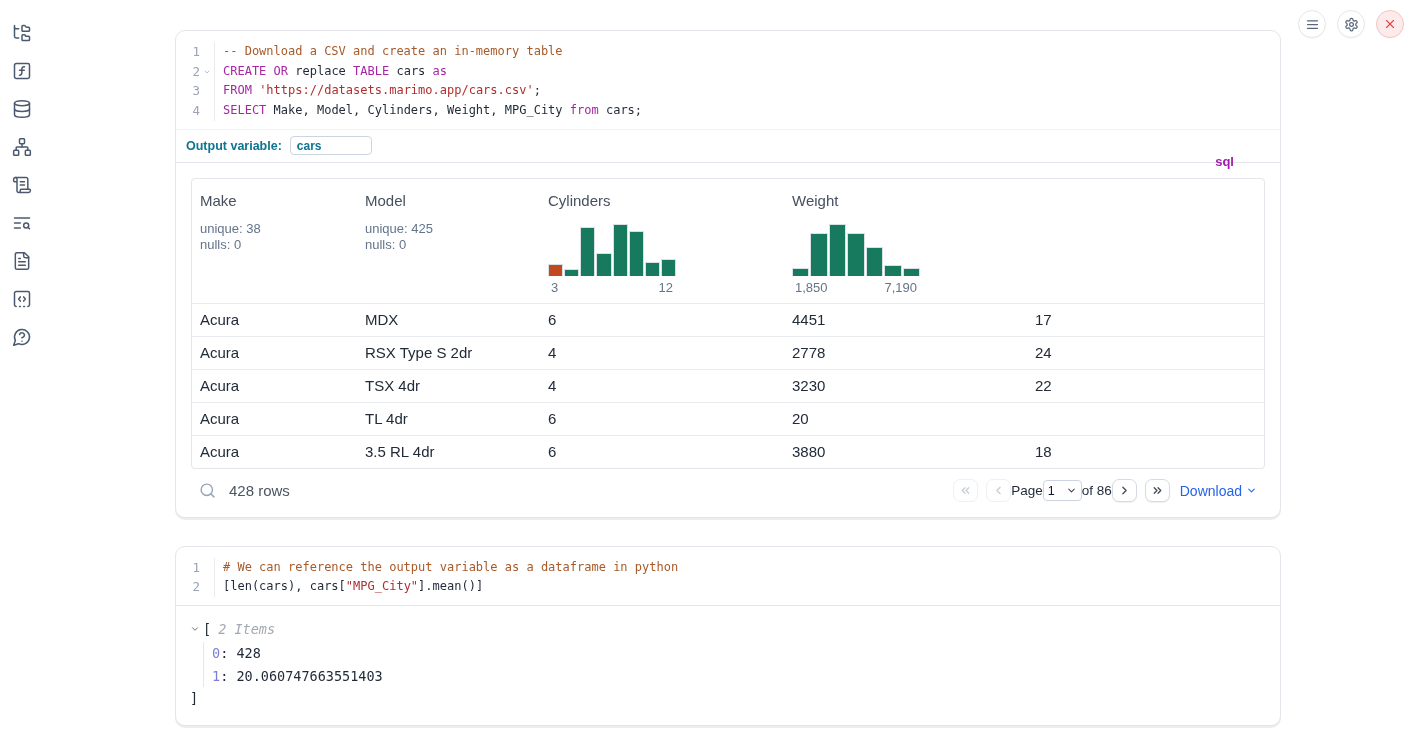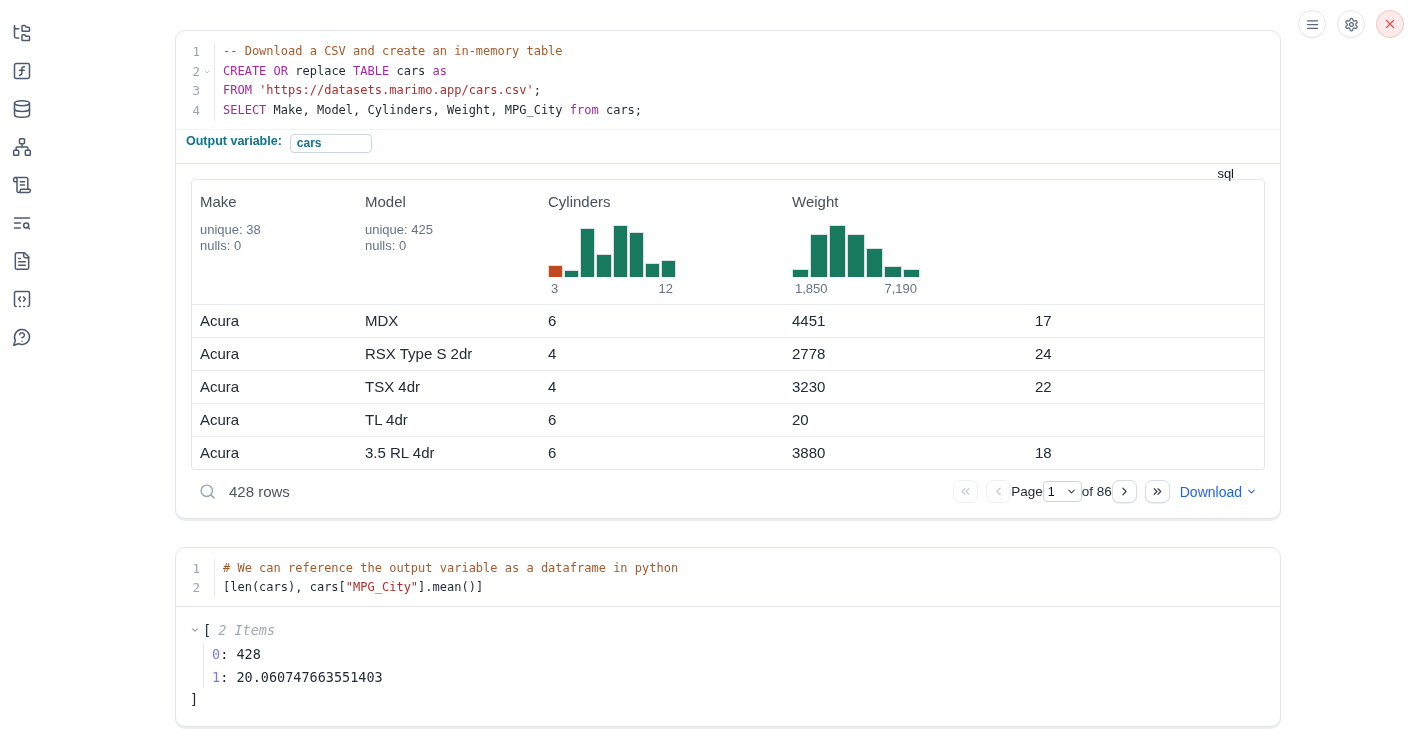--- a/index.html
+++ b/index.html
@@ -34,27 +34,27 @@
         font-size:12.5px; color:#9aa3b8; }
   .fold { width:14px; display:flex; align-items:center; justify-content:center; color:#a9b1bd; }
   .code-text { padding-left:8px; font-family:"DejaVu Sans Mono",monospace; font-size:12px;
                white-space:pre; color:#1f2937; }
   .tok-comment { color:#a85a2a; }
   .tok-kw { color:#a626a4; }
   .tok-str { color:#b02e2e; }
   .tok-plain { color:#1f2937; }
 
   
-  .outvar-bar { display:flex; align-items:flex-start; height:35px; padding:4px 10px;
+  .outvar-bar { display:flex; align-items:center; height:23px; padding:16px 10px;
                 border-top:1px solid #f1f2f4; border-bottom:1px solid #e3e6ea; }
   .outvar-label { font-size:12.5px; font-weight:bold; color:#0e7490; margin-right:8px; }
   .outvar-input { width:82px; height:19px; border:1px solid #cbd5e1; border-radius:4px;
                   font-family:"Liberation Sans",sans-serif; font-size:12px; font-weight:bold;
                   color:#0e7490; padding:0 6px; outline:none; }
-  .lang-badge { margin-left:auto; margin-right:36px; font-size:13px; font-weight:normal; color:#0f172a;margin-top:32px; }
+  .lang-badge { margin-left:auto; margin-right:36px; font-size:13px; font-weight:bold; color:#a21caf;margin-top:32px; }
 
   
   .output-section { padding:15px 15px 4px; }
   .tbl { border:1px solid #e3e6ea; border-radius:4px; overflow:hidden; }
   .thead { display:grid; grid-template-columns:165px 183px 244px 243px 1fr; height:124px; }
   .th { padding:13px 8px 0; }
   .th-label { font-size:15px; color:#46505f; margin-bottom:12px; }
   .th-stats { font-size:13px; color:#64748b; line-height:16.5px; margin-top:2px; }
   .hist { width:128px; margin-top:6px; }
   .hist-bars { display:flex; align-items:flex-end; gap:1px; height:55px; }

